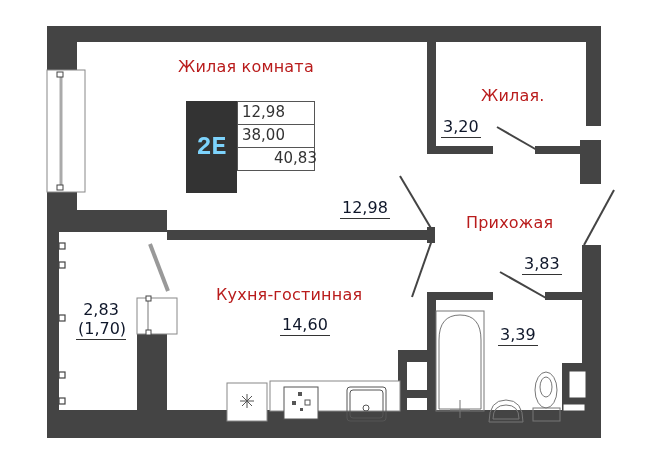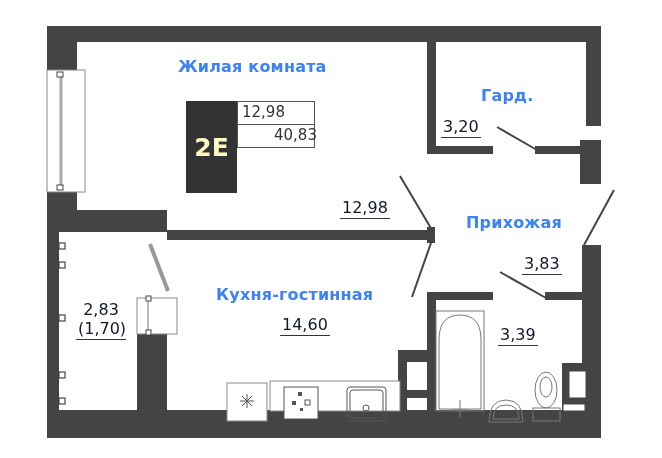--- a/index.html
+++ b/index.html
@@ -1,22 +1,22 @@
 <!DOCTYPE html>
 <html><head>
 <meta charset="utf-8">
 <style>
   html,body{margin:0;padding:0;background:#ffffff;}
   body{width:662px;height:458px;position:relative;overflow:hidden;font-family:"DejaVu Sans","Liberation Sans",sans-serif;}
   #plan{position:absolute;left:0;top:0;width:662px;height:458px;}
-  .lbl{position:absolute;color:#3b82f6;font-size:16px;font-weight:700;white-space:nowrap;letter-spacing:0.2px;}
+  .lbl{position:absolute;color:#b91c1c;font-size:16px;font-weight:400;white-space:nowrap;letter-spacing:0.2px;}
   .area{position:absolute;color:#0f172a;font-size:16px;white-space:nowrap;text-align:center;}
   .area .ul{display:block;border-bottom:1.5px solid #333;padding:0 2px 1px 2px;}
   #badge{position:absolute;left:186px;top:101px;width:130px;height:92px;}
-  #badge .code{position:absolute;left:0;top:0;width:51px;height:92px;background:#333333;color:#fef9c3;font-weight:bold;font-size:25px;display:flex;align-items:center;justify-content:center;}
+  #badge .code{position:absolute;left:0;top:0;width:51px;height:92px;background:#333333;color:#7dd3fc;font-weight:bold;font-size:25px;display:flex;align-items:center;justify-content:center;font-family:Liberation Mono, monospace;}
   #badge .vals{position:absolute;left:51px;top:0;width:78px;height:92px;}
   #badge .v{height:22px;border:1px solid #555;border-bottom:none;font-size:15px;line-height:21px;padding-left:4px;color:#333;}
   #badge .v:last-child{border-bottom:1px solid #555;padding-left:36px;}
 </style>
 </head>
 <body>
 
 <svg id="plan" viewBox="0 0 662 458" xmlns="http://www.w3.org/2000/svg">
   <g fill="#444444">
 
@@ -131,29 +131,30 @@
     <rect x="563" y="404" width="22" height="7"></rect>
   </g>
 </svg>
 
 <div class="lbl" style="left:178px;top:57px;">Жилая комната</div>
 
 <div id="badge">
   <div class="code">2E</div>
   <div class="vals">
     <div class="v">12,98</div>
+    <div class="v">38,00</div>
     <div class="v">40,83</div>
   </div>
 </div>
 
 <div class="area" style="left:340px;top:198px;">
     <span class="ul">12,98</span>
   </div>
 
-<div class="lbl" style="left:481px;top:86px;">Гард.</div>
+<div class="lbl" style="left:481px;top:86px;">Жилая.</div>
 <div class="area" style="left:441px;top:117px;">
     <span class="ul">3,20</span>
   </div>
 
 <div class="lbl" style="left:466px;top:213px;">Прихожая</div>
 <div class="area" style="left:522px;top:254px;">
     <span class="ul">3,83</span>
   </div>
 
 <div class="lbl" style="left:216px;top:285px;text-align:right;">Кухня-гостинная</div>

